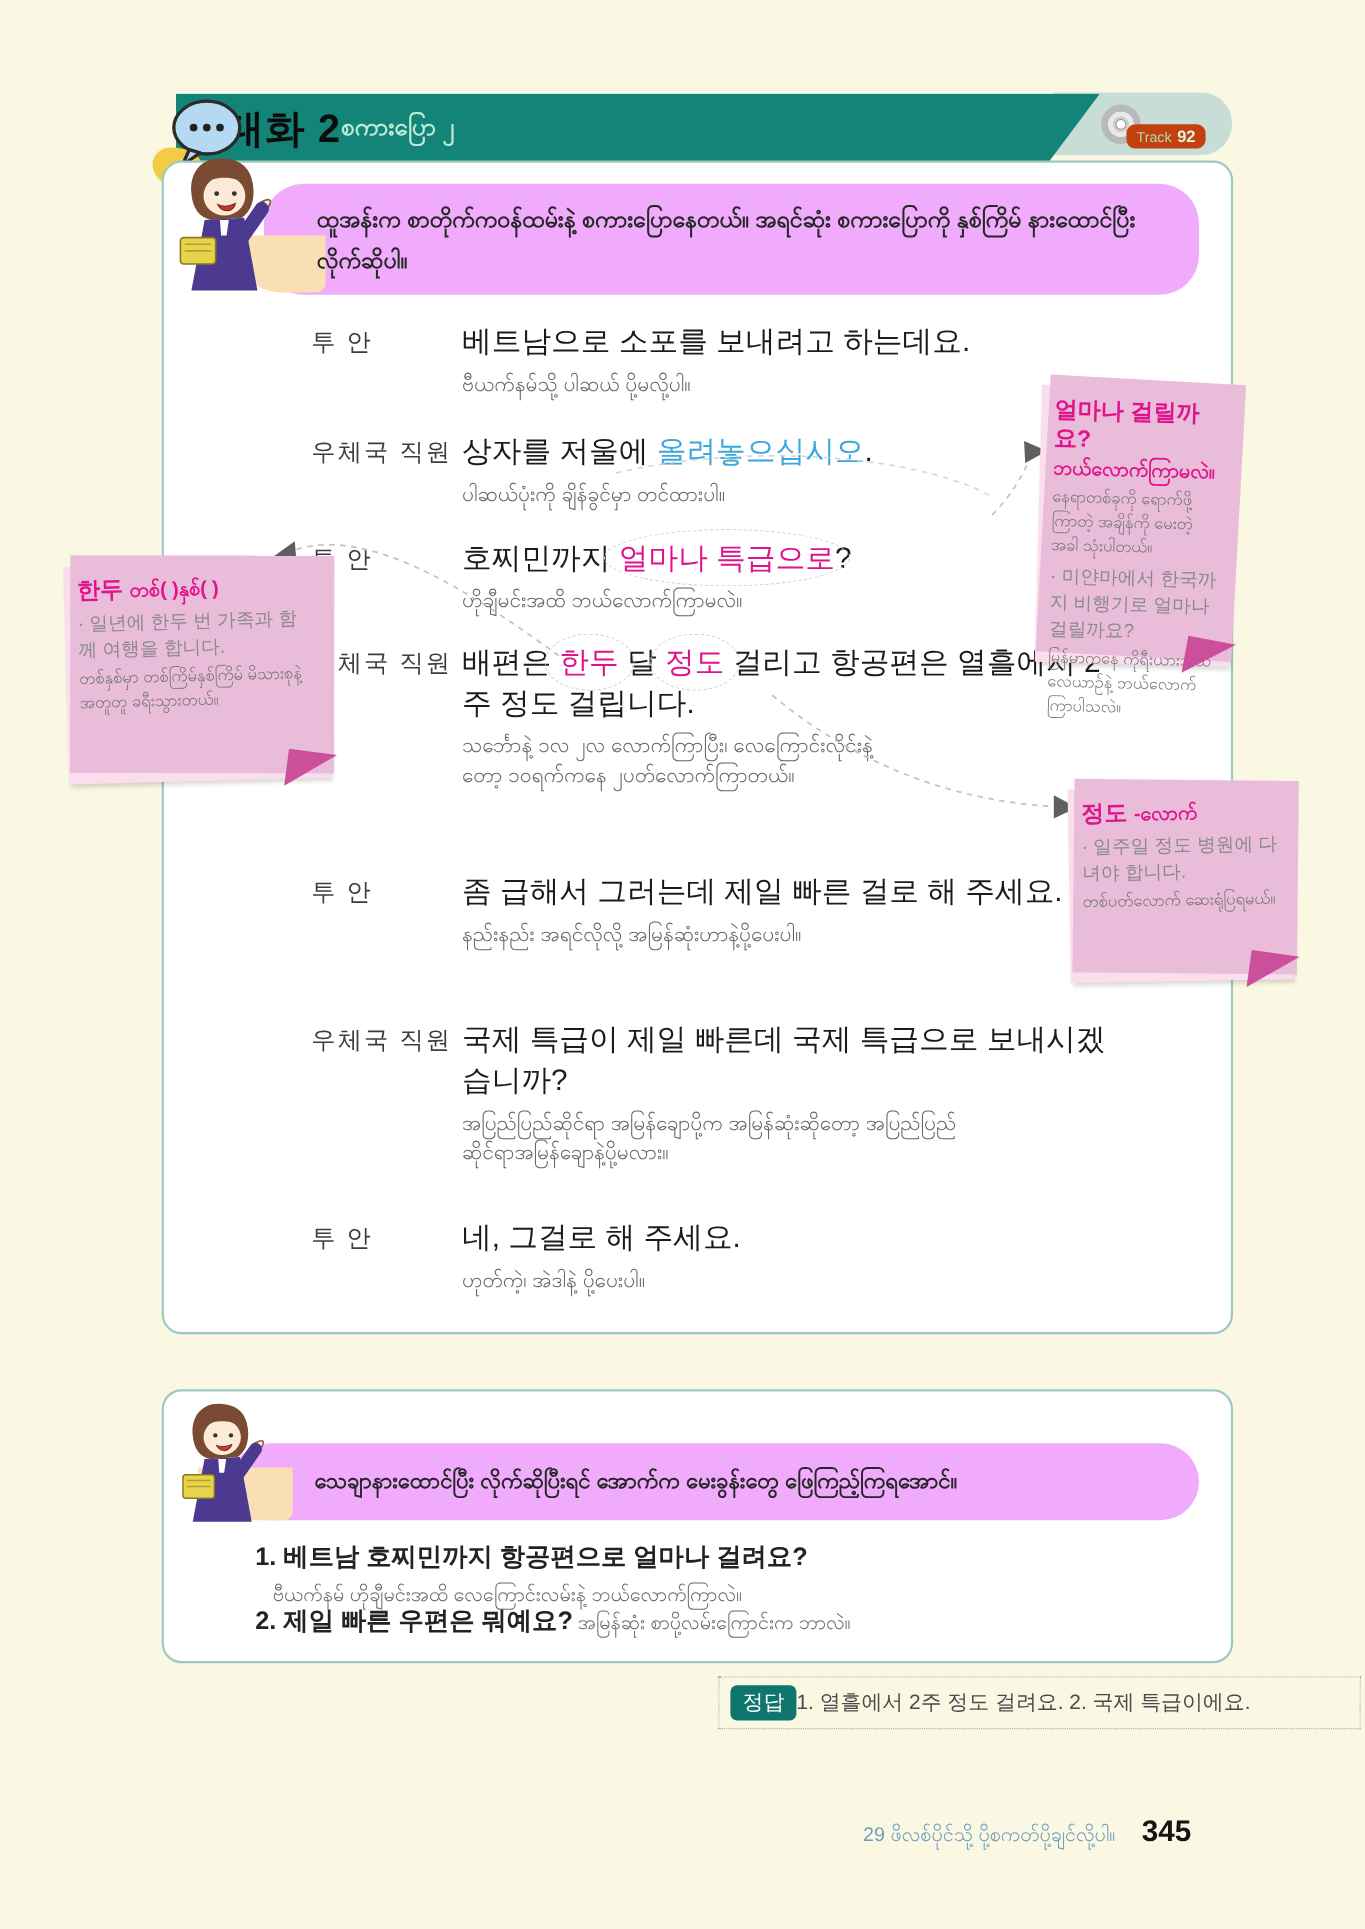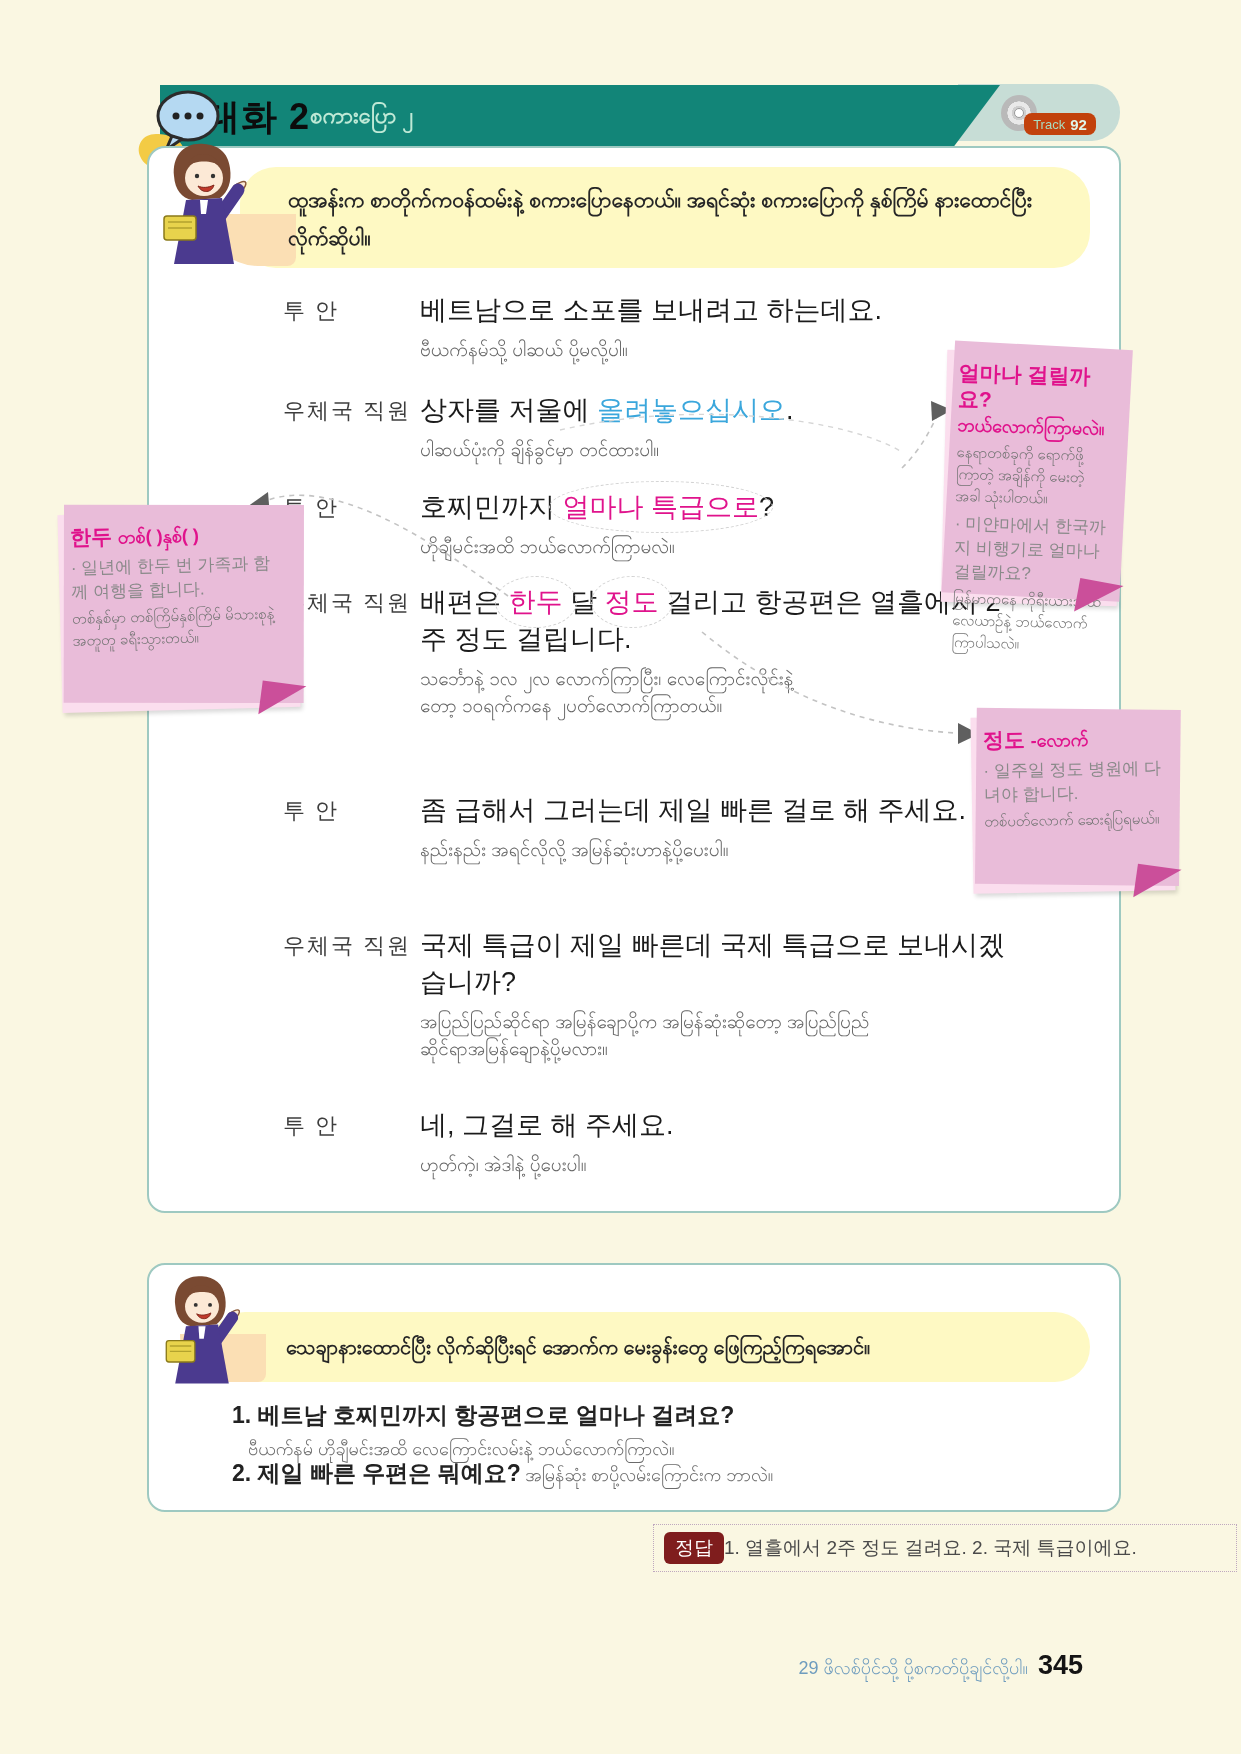--- a/index.html
+++ b/index.html
@@ -22,21 +22,21 @@
   .track-badge .t2{font-size:15px;font-weight:700;color:#dff5e9;}
 
   
   .bubbles{position:absolute;left:128px;top:76px;width:110px;height:110px;}
 
   
   .box{position:absolute;background:#fff;border:2px solid #9ec9c1;border-radius:18px;box-sizing:border-box;}
   #dialog-box{left:147px;top:146px;width:974px;height:1067px;}
   #practice-box{left:147px;top:1263px;width:974px;height:249px;}
 
-  .obanner{position:absolute;background:#fef9c3;border-radius:36px;}
+  .obanner{position:absolute;background:#f0abfc;border-radius:36px;}
   #obanner1{left:240px;top:167px;width:850px;height:101px;}
   #obanner1 .txt{position:absolute;left:48px;top:14px;width:780px;font-size:21px;font-weight:700;color:#262626;line-height:38px;}
   #obanner1::before{content:'';position:absolute;left:-34px;bottom:2px;width:90px;height:52px;background:#fbdfb4;border-radius:0 0 10px 60px;}
   #obanner2{left:210px;top:1312px;width:880px;height:70px;}
   #obanner2 .txt{position:absolute;left:76px;top:18px;width:770px;font-size:20px;font-weight:700;color:#262626;line-height:34px;}
   #obanner2::before{content:'';position:absolute;left:-30px;bottom:0px;width:86px;height:48px;background:#fbdfb4;border-radius:0 0 10px 60px;}
 
   .avatar{position:absolute;width:112px;height:130px;}
   #avatar1{left:148px;top:138px;}
   #avatar2{left:152px;top:1270px;}
@@ -72,25 +72,25 @@
   .q{position:absolute;left:232px;}
   .q-ko{font-size:23px;font-weight:600;color:#222;}
   .q-my{font-size:18px;color:#6b6b6b;font-weight:400;}
   #q1{top:1400px;}
   #q1 .q-my{margin:6px 0 0 16px;}
   #q2{top:1458px;}
 
   
   #answer-box{position:absolute;left:653px;top:1524px;width:584px;height:48px;border:1.6px dotted #bfa8bf;
     display:flex;align-items:center;box-sizing:border-box;padding-left:10px;background:transparent;}
-  .ans-badge{background:#7f1d1d;color:#fff;font-size:19px;border-radius:6px;padding:3px 11px;}
+  .ans-badge{background:#0f766e;color:#fff;font-size:19px;border-radius:6px;padding:3px 11px;}
   .ans-text{font-size:19px;color:#4a4a4a;margin-left:0;}
 
   
-  #footer{position:absolute;top:1650px;right:158px;display:flex;align-items:baseline;gap:10px;}
+  #footer{position:absolute;top:1650px;right:158px;display:flex;align-items:baseline;gap:24px;}
   .foot-chapter{font-size:18px;color:#6e9cbe;}
   .foot-page{font-size:27px;font-weight:700;color:#141414;}
 </style>
 </head>
 <body>
 
 <div id="page">
 
   <div class="hdr-pill"></div>
   <div class="hdr-banner">

